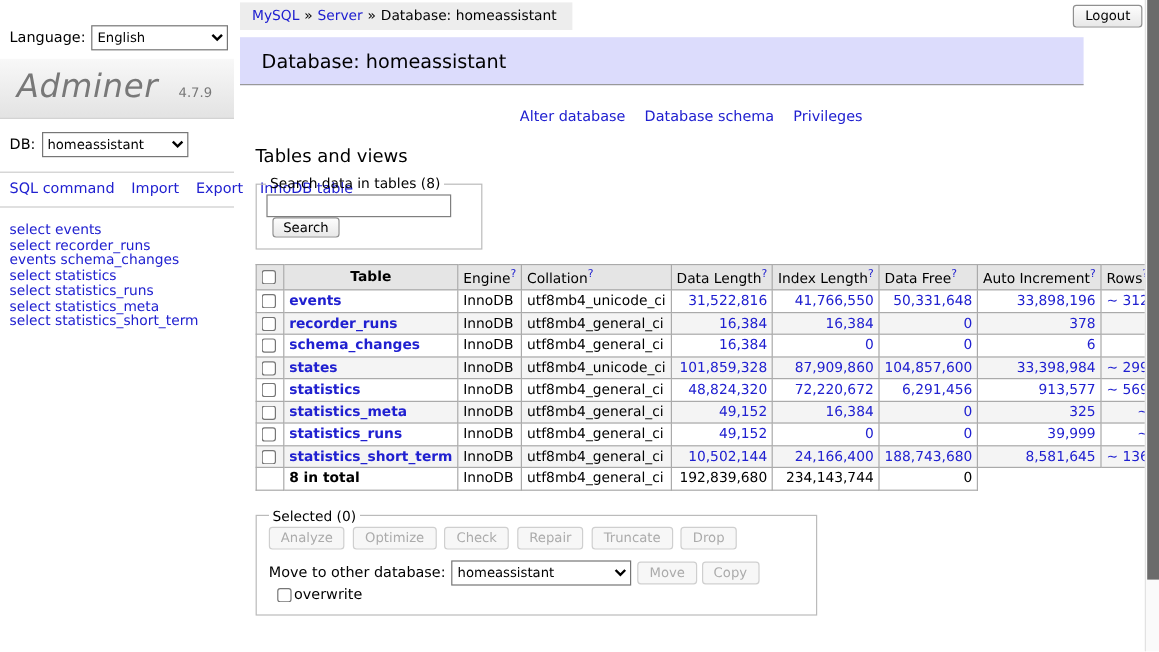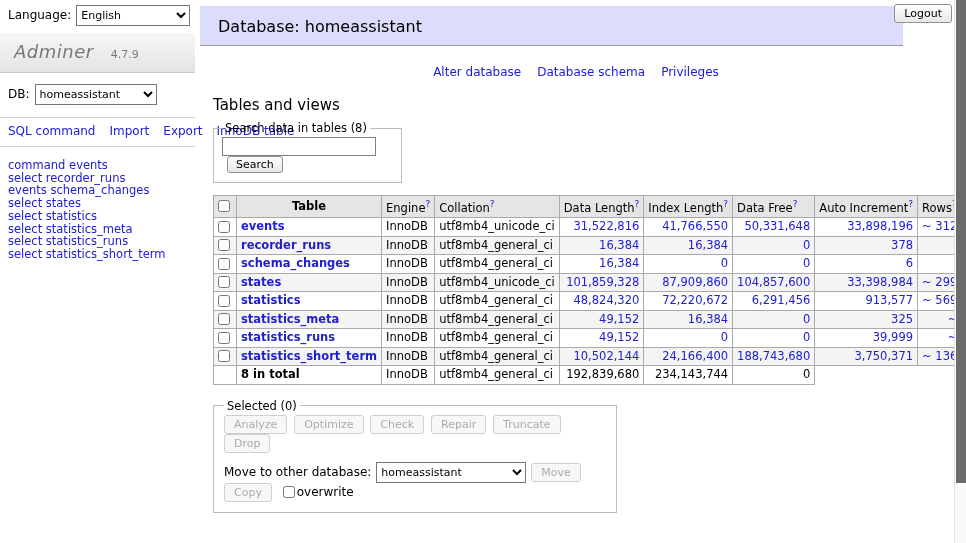--- a/index.html
+++ b/index.html
@@ -13,28 +13,28 @@
   button.btn {
     font-family:inherit; font-size:11px; color:#000;
     background:linear-gradient(#fdfdfd,#e8e8e8);
     border:1px solid #8f8f8f; border-radius:3px; padding:2px 9px;
   }
   button.btn:disabled { color:#ababab; border-color:#cfcfcf; background:#f7f7f7; }
   select { font-family:inherit; font-size:11px; height:19px; background:#fff; border:1px solid #767676; }
   input[type=checkbox] { width:12px; height:12px; margin:0 2px 0 0; vertical-align:middle; }
 
   
-  #sidebar { position:absolute; left:0; top:0; width:195px; }
+  #sidebar { position:absolute; left:0; top:16px; width:195px; }
   .lang-row { padding:5px 0 0 8px; }
   .lang-row select { width:112px; margin-left:5px; }
   .brand {
     margin-top:7px; background:linear-gradient(#f8f8f8,#e3e3e3);
     border-bottom:1px solid #c9c9c9; padding:8px 0 10px 14px;
   }
-  .brand .name { font-style:italic; font-size:18px; color:#787878; letter-spacing:.5px; }
+  .brand .name { font-style:italic; font-size:27px; color:#787878; letter-spacing:.5px; }
   .brand .ver { font-size:11px; color:#787878; margin-left:17px; }
   .db-row { margin:11px 0 0 8px; }
   .db-row select { width:120px; margin-left:5px; }
   .cmd-group { margin-top:12px; border-top:1px solid #ccc; border-bottom:1px solid #ccc; padding:5px 8px 6px; }
   .cmd-group .wrap { width:163px; line-height:17px; }
   .cmd-group a { margin-right:14px; white-space:nowrap; }
   .table-links { margin-top:12px; padding-left:8px; font-size:11.5px; }
   .table-links a { display:block; line-height:12.7px; white-space:nowrap; }
 
   
@@ -68,21 +68,21 @@
   table.tables thead th.table-col { font-weight:bold; text-align:center; }
   table.tables tbody tr:nth-child(even) { background:#f4f4f4; }
   td.check { text-align:center; padding:1px 2px; }
   td.num { text-align:right; color:#2020d0; }
   sup.hint { color:#2020d0; font-size:9px; cursor:pointer; }
   a.tbl-name { font-weight:bold; }
   tfoot td { background:#fff; }
   tfoot td.total-name { font-weight:bold; }
   tfoot td.num { color:#000; }
 
-  .selected-fieldset { margin-top:14px; width:404px; box-sizing:border-box; padding:2px 10px 10px; }
+  .selected-fieldset { margin-top:14px; width:468px; box-sizing:border-box; padding:2px 10px 10px; }
   .sel-buttons button { margin-right:3px; }
   .move-row { margin-top:9px; }
   .move-row select { width:148px; margin:0 5px 0 5px; }
   .move-row .ow { margin-left:7px; white-space:nowrap; }
 
   
   #scrollbar { position:absolute; right:0; top:0; width:11px; height:543px; background:#fafafa; border-left:1px solid #e2e2e2; }
   #scroll-thumb { position:absolute; top:0; left:1px; width:10px; height:483px; background:#6b6b6b; }
 </style>
 </head>
@@ -95,32 +95,34 @@
   <div class="brand">
     <span class="name">Adminer</span><span class="ver">4.7.9</span>
   </div>
   <div class="db-row">
     <span>DB:</span><select><option selected="">homeassistant</option></select>
   </div>
   <div class="cmd-group">
     <div class="wrap" id="cmd-links"><a class="lnk">SQL command</a><a class="lnk">Import</a><a class="lnk">Export</a><a class="lnk">InnoDB table</a></div>
   </div>
   <div class="table-links" id="table-links">
-      <a class="lnk">command events</a>
+      <a class="lnk">select events</a>
       <a class="lnk">select recorder_runs</a>
       <a class="lnk">events schema_changes</a>
-      <a class="lnk">select states</a>
       <a class="lnk">select statistics</a>
+      <a class="lnk">select statistics_runs</a>
       <a class="lnk">select statistics_meta</a>
-      <a class="lnk">select statistics_runs</a>
       <a class="lnk">select statistics_short_term</a>
     </div>
 </div>
 
 <div id="main">
+  <div class="breadcrumb">
+    <a class="lnk">MySQL</a><span class="sep">»</span><a class="lnk">Server</a><span class="sep">»</span><span>Database: homeassistant</span>
+  </div>
 
   <div class="titlebar">Database: homeassistant</div>
 
   <div class="content">
     <p class="linkrow" id="action-links"><a class="lnk">Alter database</a><a class="lnk">Database schema</a><a class="lnk">Privileges</a></p>
 
     <h3>Tables and views</h3>
 
     <fieldset class="search-fieldset">
       <legend>Search data in tables (8)</legend>
@@ -231,21 +233,21 @@
             <td class="num">~ 628</td>
           </tr>
           <tr>
             <td class="check"><input type="checkbox" style=""></td>
             <td><a class="lnk tbl-name">statistics_short_term</a></td>
             <td>InnoDB</td>
             <td>utf8mb4_general_ci</td>
             <td class="num">10,502,144</td>
             <td class="num">24,166,400</td>
             <td class="num">188,743,680</td>
-            <td class="num">3,750,371</td>
+            <td class="num">8,581,645</td>
             <td class="num">~ 136,108</td>
           </tr>
         </tbody>
       <tfoot>
           <tr id="tables-total-row">
             <td class="check"></td>
             <td class="total-name">8 in total</td>
             <td>InnoDB</td>
             <td>utf8mb4_general_ci</td>
             <td class="num">192,839,680</td>

